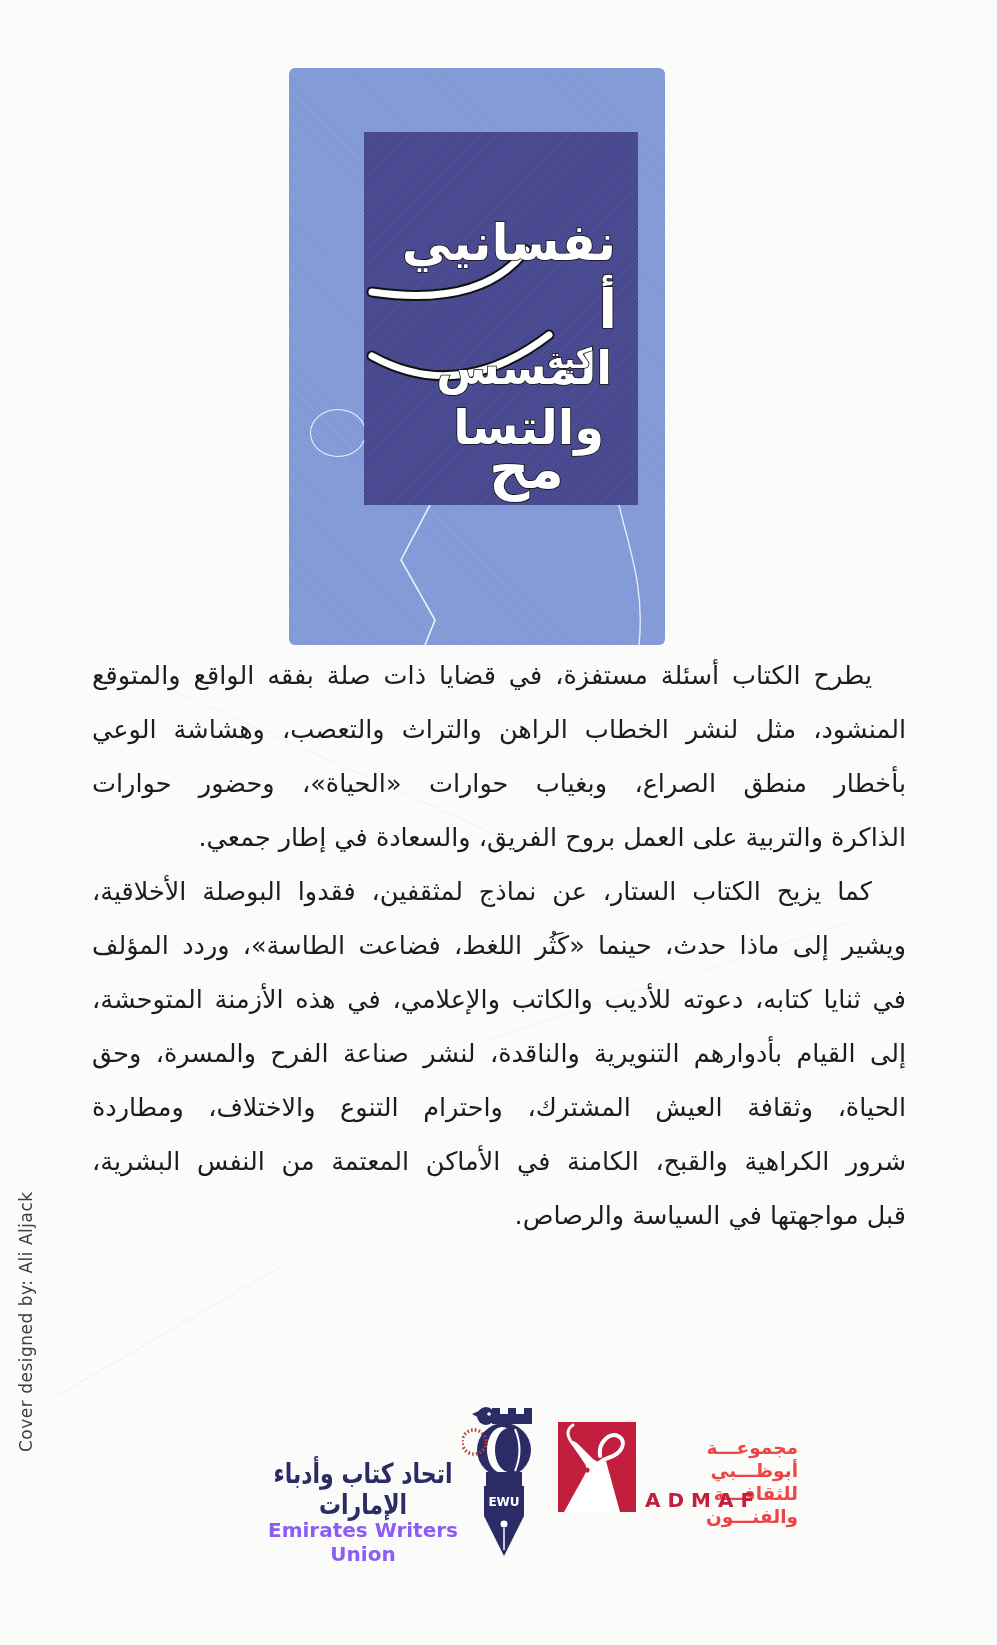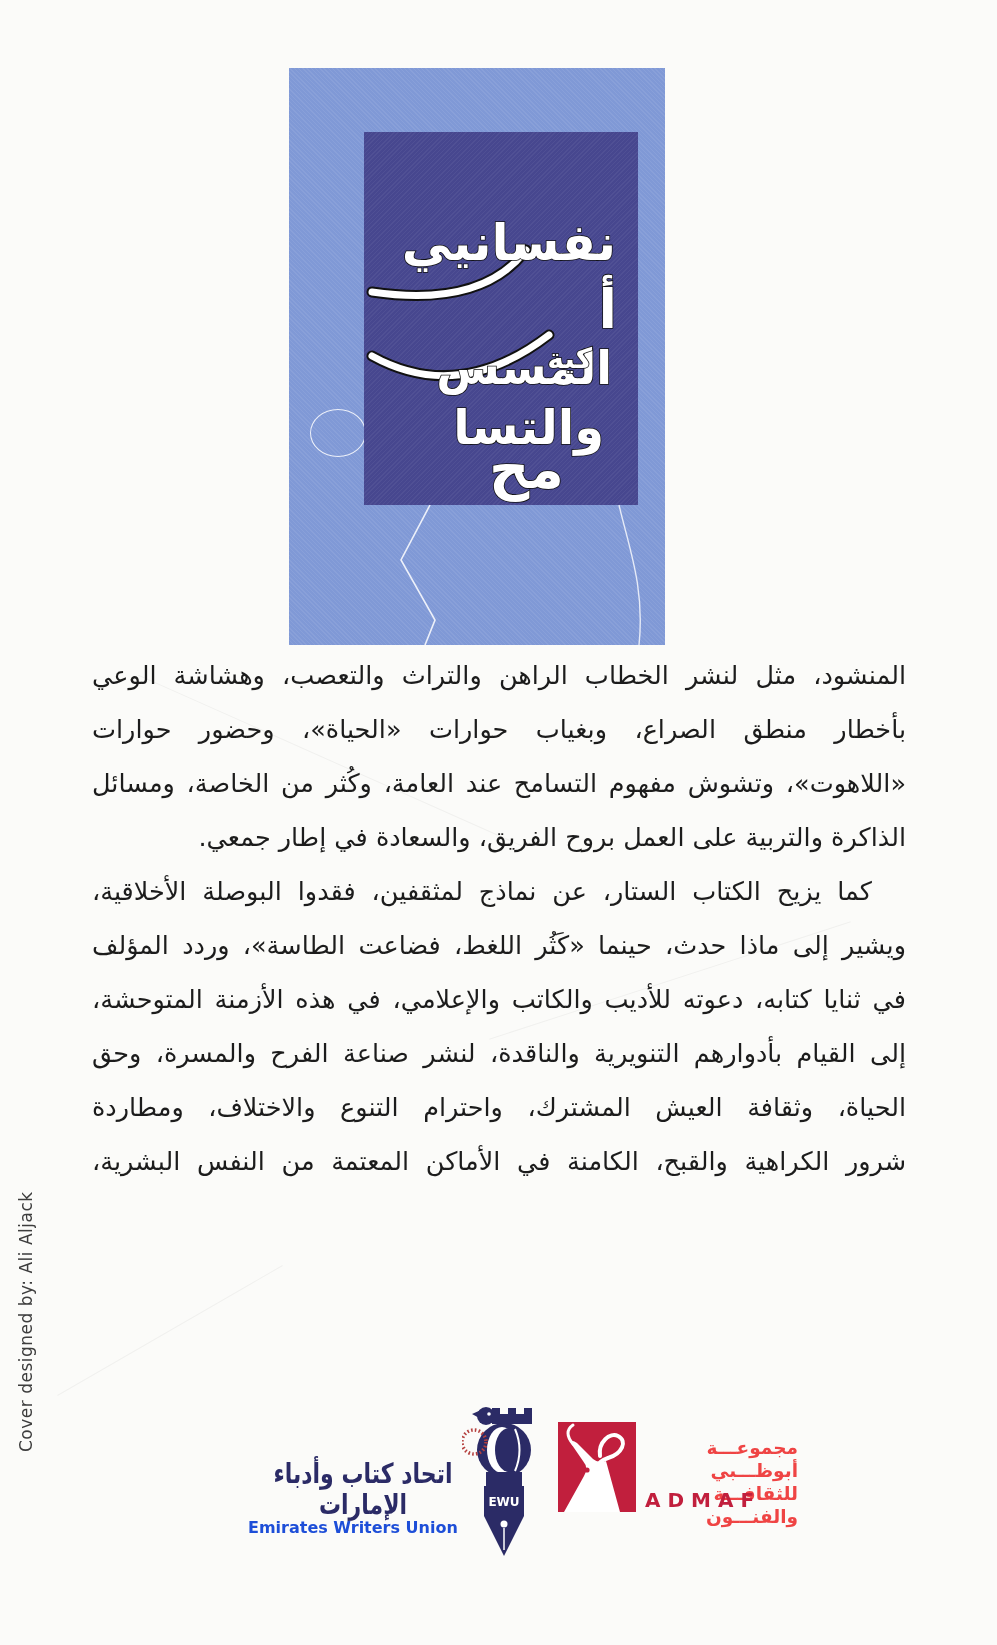--- a/index.html
+++ b/index.html
@@ -6,20 +6,21 @@
   body{
     width:997px;height:1645px;position:relative;overflow:hidden;
     background:#fbfbf9;
     font-family:"DejaVu Sans",sans-serif;
   }
   
   .cover-art{
     position:absolute;left:289px;top:68px;width:376px;height:577px;
     background-color:#8099d6;
     background-image:repeating-linear-gradient(45deg,rgba(255,255,255,.07) 0 1px,transparent 1px 3px);
+    border-radius:6px;
   }
   .inner-panel{
     position:absolute;left:75px;top:64px;width:274px;height:373px;
     background-color:#47478f;
     background-image:repeating-linear-gradient(135deg,rgba(255,255,255,.05) 0 1px,transparent 1px 3px);
   }
   .deco-circle{
     position:absolute;left:21px;top:341px;width:54px;height:46px;
     border:1.6px solid rgba(255,255,255,.85);border-radius:50%;
   }
@@ -47,21 +48,21 @@
     white-space:nowrap;font-size:17px;color:#3d3d3d;letter-spacing:.5px;
   }
   
   .ewu-arabic{
     position:absolute;left:254px;top:1464px;width:218px;
     direction:rtl;text-align:center;font-size:22px;font-weight:bold;color:#2b2b66;
     transform:scaleY(1.25);
   }
   .ewu-english{
     position:absolute;left:248px;top:1518px;width:230px;
-    text-align:left;font-size:16px;font-weight:bold;color:#1d4ed8;
+    text-align:center;font-size:20px;font-weight:bold;color:#8b5cf6;
   }
   .ewu-emblem{position:absolute;left:462px;top:1398px;}
   .admaf-mark{position:absolute;left:558px;top:1422px;}
   .admaf-text{
     position:absolute;left:640px;top:1436px;width:158px;direction:rtl;text-align:right;
     color:#ef4444;font-size:18.5px;line-height:23px;font-weight:bold;
   }
   .admaf-acronym{
     position:absolute;left:645px;top:1488px;width:170px;
     color:#c11f3d;font-size:20px;letter-spacing:7px;font-weight:bold;
@@ -98,30 +99,31 @@
       <text x="253" y="196" text-anchor="end" font-size="54">أ</text>
       <text x="248" y="252" text-anchor="end" font-size="46">المسس</text>
       <text x="228" y="236" text-anchor="end" font-size="28">كية</text>
       <text x="240" y="312" text-anchor="end" font-size="48">والتسا</text>
       <text x="200" y="356" text-anchor="end" font-size="56">مح</text>
     </svg>
   </div>
 </div>
 
 <div class="blurb">
+  <div class="ln indent">يطرح الكتاب أسئلة مستفزة، في قضايا ذات صلة بفقه الواقع والمتوقع</div>
   <div class="ln">المنشود، مثل لنشر الخطاب الراهن والتراث والتعصب، وهشاشة الوعي</div>
   <div class="ln">بأخطار منطق الصراع، وبغياب حوارات «الحياة»، وحضور حوارات</div>
-  <div class="ln">«اللاهوت»، وتشوش مفهوم التسامح عند العامة، وكُثر من الخاصة، ومسائل</div>
   <div class="ln last">الذاكرة والتربية على العمل بروح الفريق، والسعادة في إطار جمعي.</div>
   <div class="ln indent">كما يزيح الكتاب الستار، عن نماذج لمثقفين، فقدوا البوصلة الأخلاقية،</div>
   <div class="ln">ويشير إلى ماذا حدث، حينما «كَثُر اللغط، فضاعت الطاسة»، وردد المؤلف</div>
   <div class="ln">في ثنايا كتابه، دعوته للأديب والكاتب والإعلامي، في هذه الأزمنة المتوحشة،</div>
   <div class="ln">إلى القيام بأدوارهم التنويرية والناقدة، لنشر صناعة الفرح والمسرة، وحق</div>
   <div class="ln">الحياة، وثقافة العيش المشترك، واحترام التنوع والاختلاف، ومطاردة</div>
   <div class="ln">شرور الكراهية والقبح، الكامنة في الأماكن المعتمة من النفس البشرية،</div>
+  <div class="ln last">قبل مواجهتها في السياسة والرصاص.</div>
 </div>
 
 <div class="credit">Cover designed by: Ali Aljack</div>
 
 <div class="ewu-arabic">اتحاد كتاب وأدباء الإمارات</div>
 <div class="ewu-english">Emirates Writers Union</div>
 
 <svg class="ewu-emblem" width="80" height="164" viewBox="0 0 80 164">
 
   <circle cx="24" cy="18" r="9" fill="#2b2b66"></circle>

